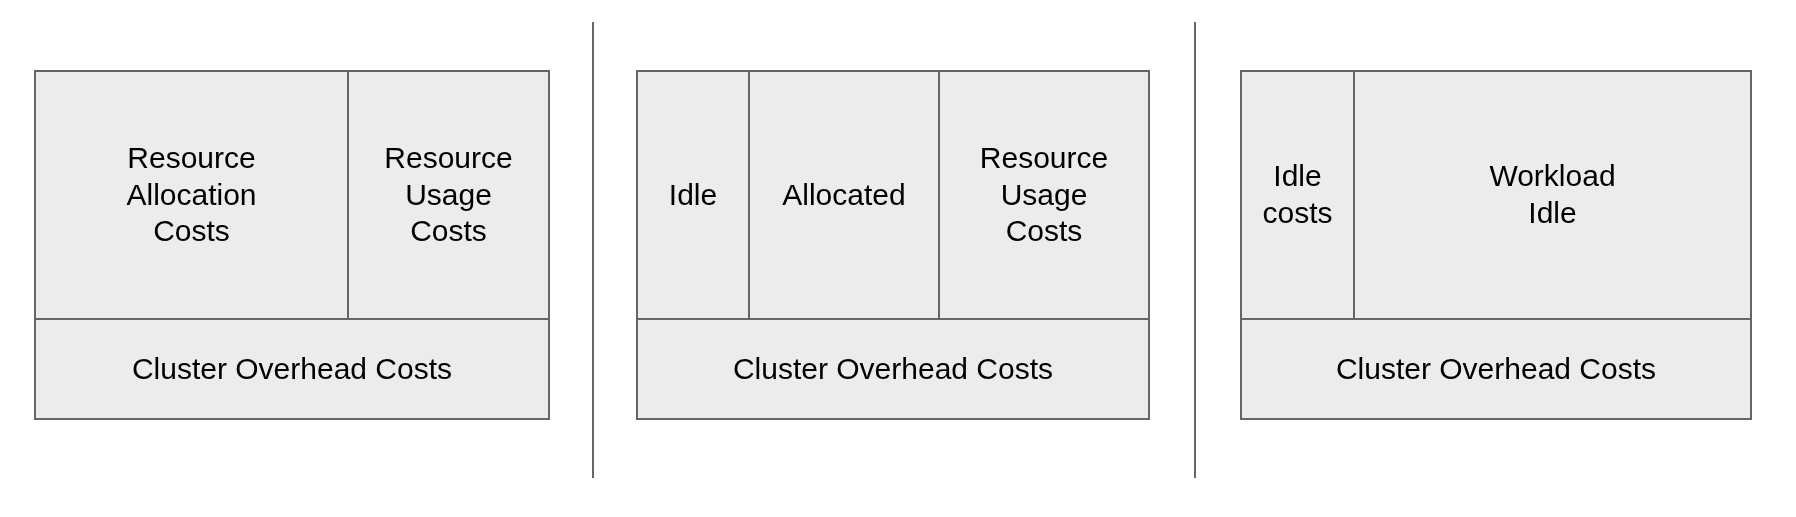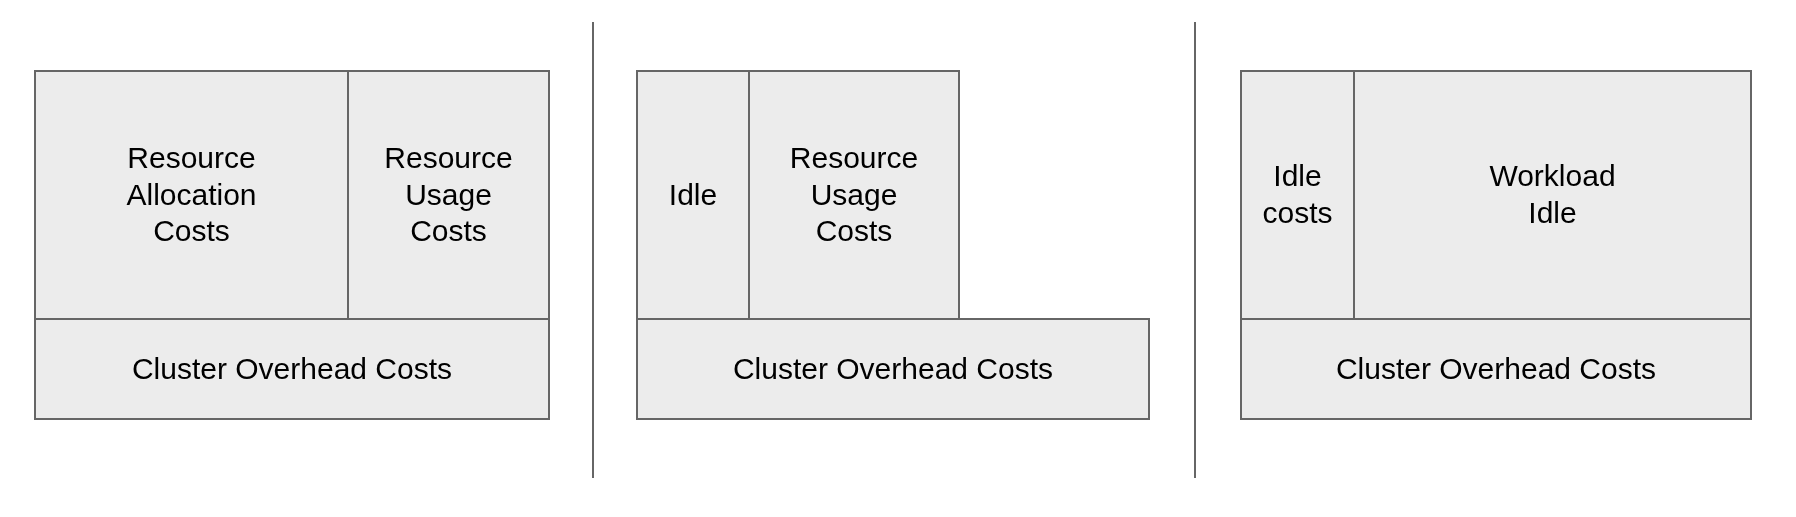--- a/index.html
+++ b/index.html
@@ -68,20 +68,21 @@
     <div class="row bottom" style="left:34px; top:318px; width:516px; height:102px;">
       <div class="cell" style="width:516px;">Cluster Overhead Costs</div>
     </div>
   </div>
 
   <div class="vsep" style="left:592px; top:22px; height:456px;"></div>
 
   <div class="panel">
     <div class="row top" style="left:636px; top:70px; width:514px; height:250px;">
       <div class="cell" style="width:114px;">Idle</div>
+      <div class="cell" style="width:192px;">Allocated</div>
       <div class="cell" style="width:212px;">Resource
 Usage
 Costs</div>
     </div>
     <div class="row bottom" style="left:636px; top:318px; width:514px; height:102px;">
       <div class="cell" style="width:514px;">Cluster Overhead Costs</div>
     </div>
   </div>
 
   <div class="vsep" style="left:1194px; top:22px; height:456px;"></div>

